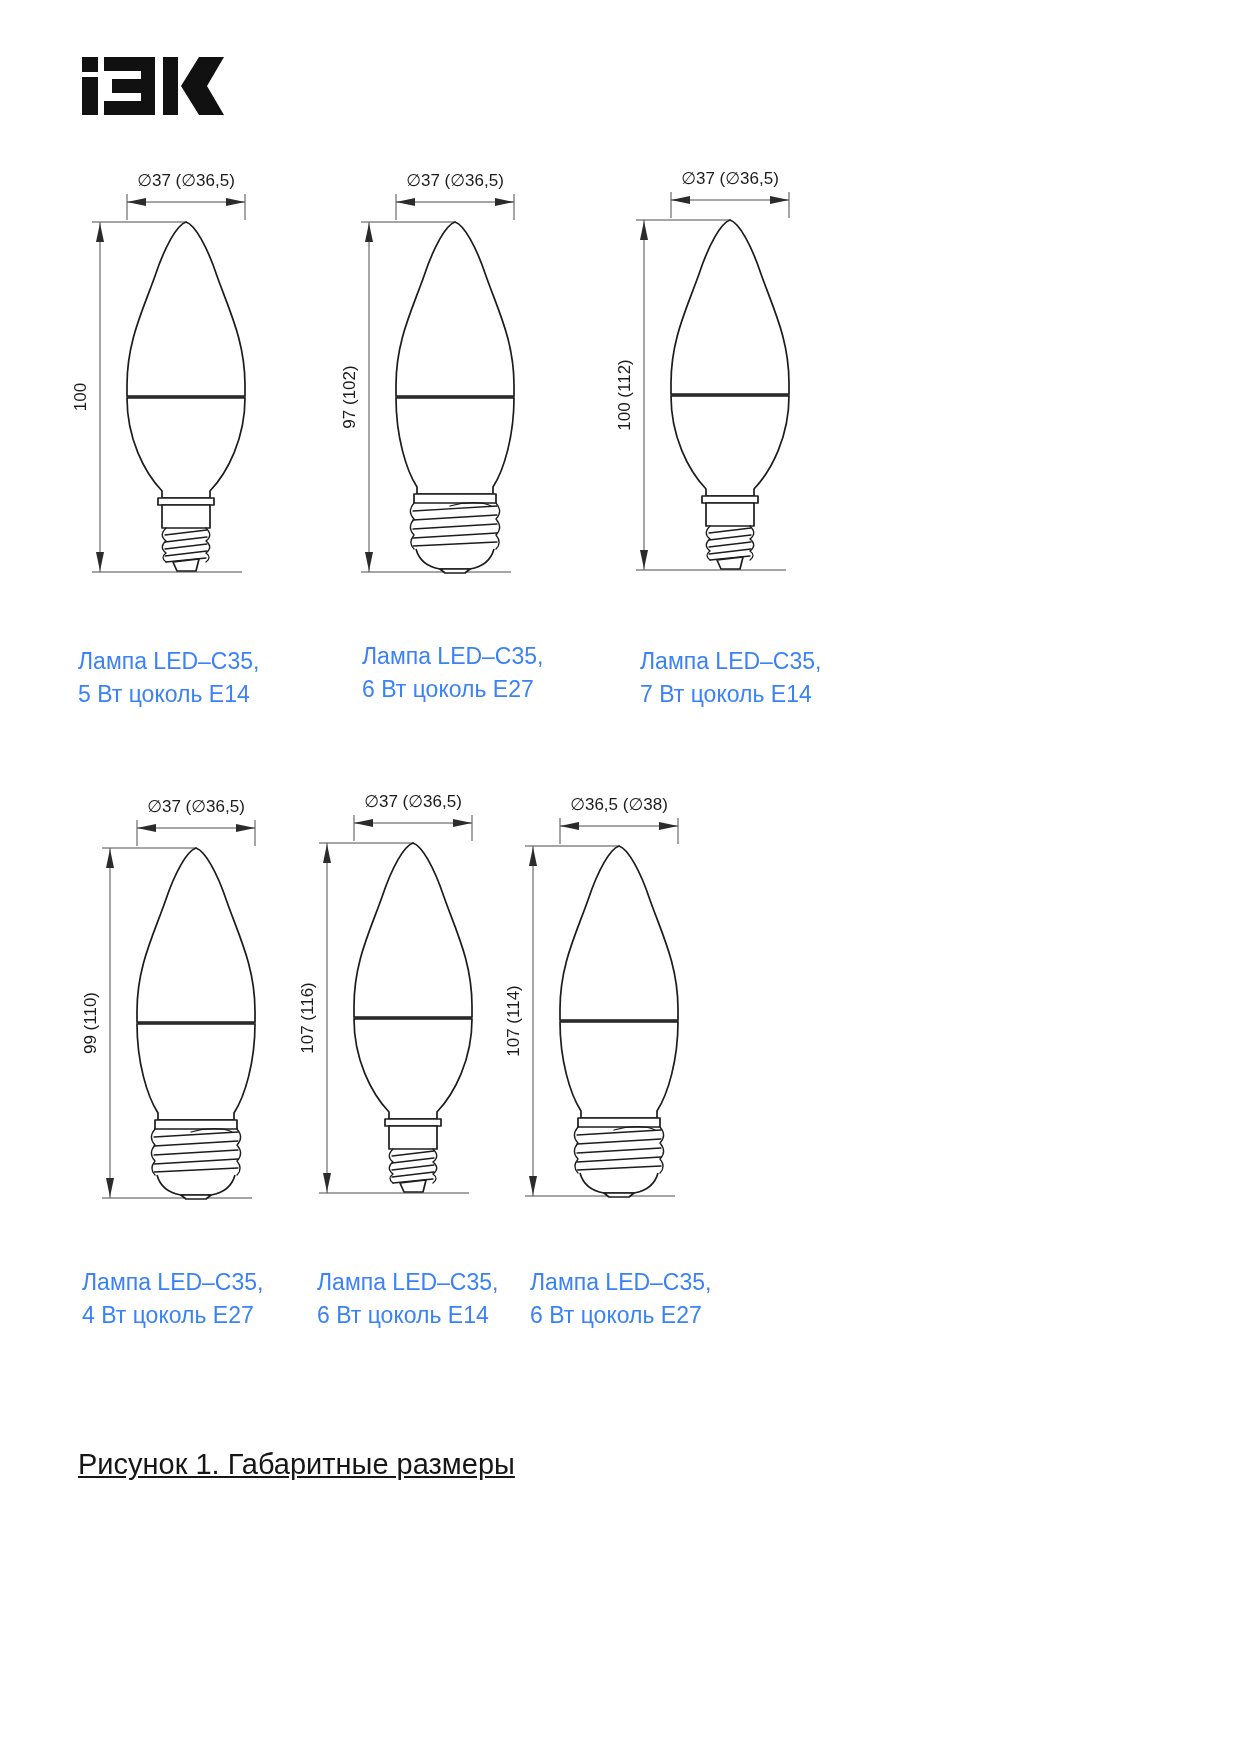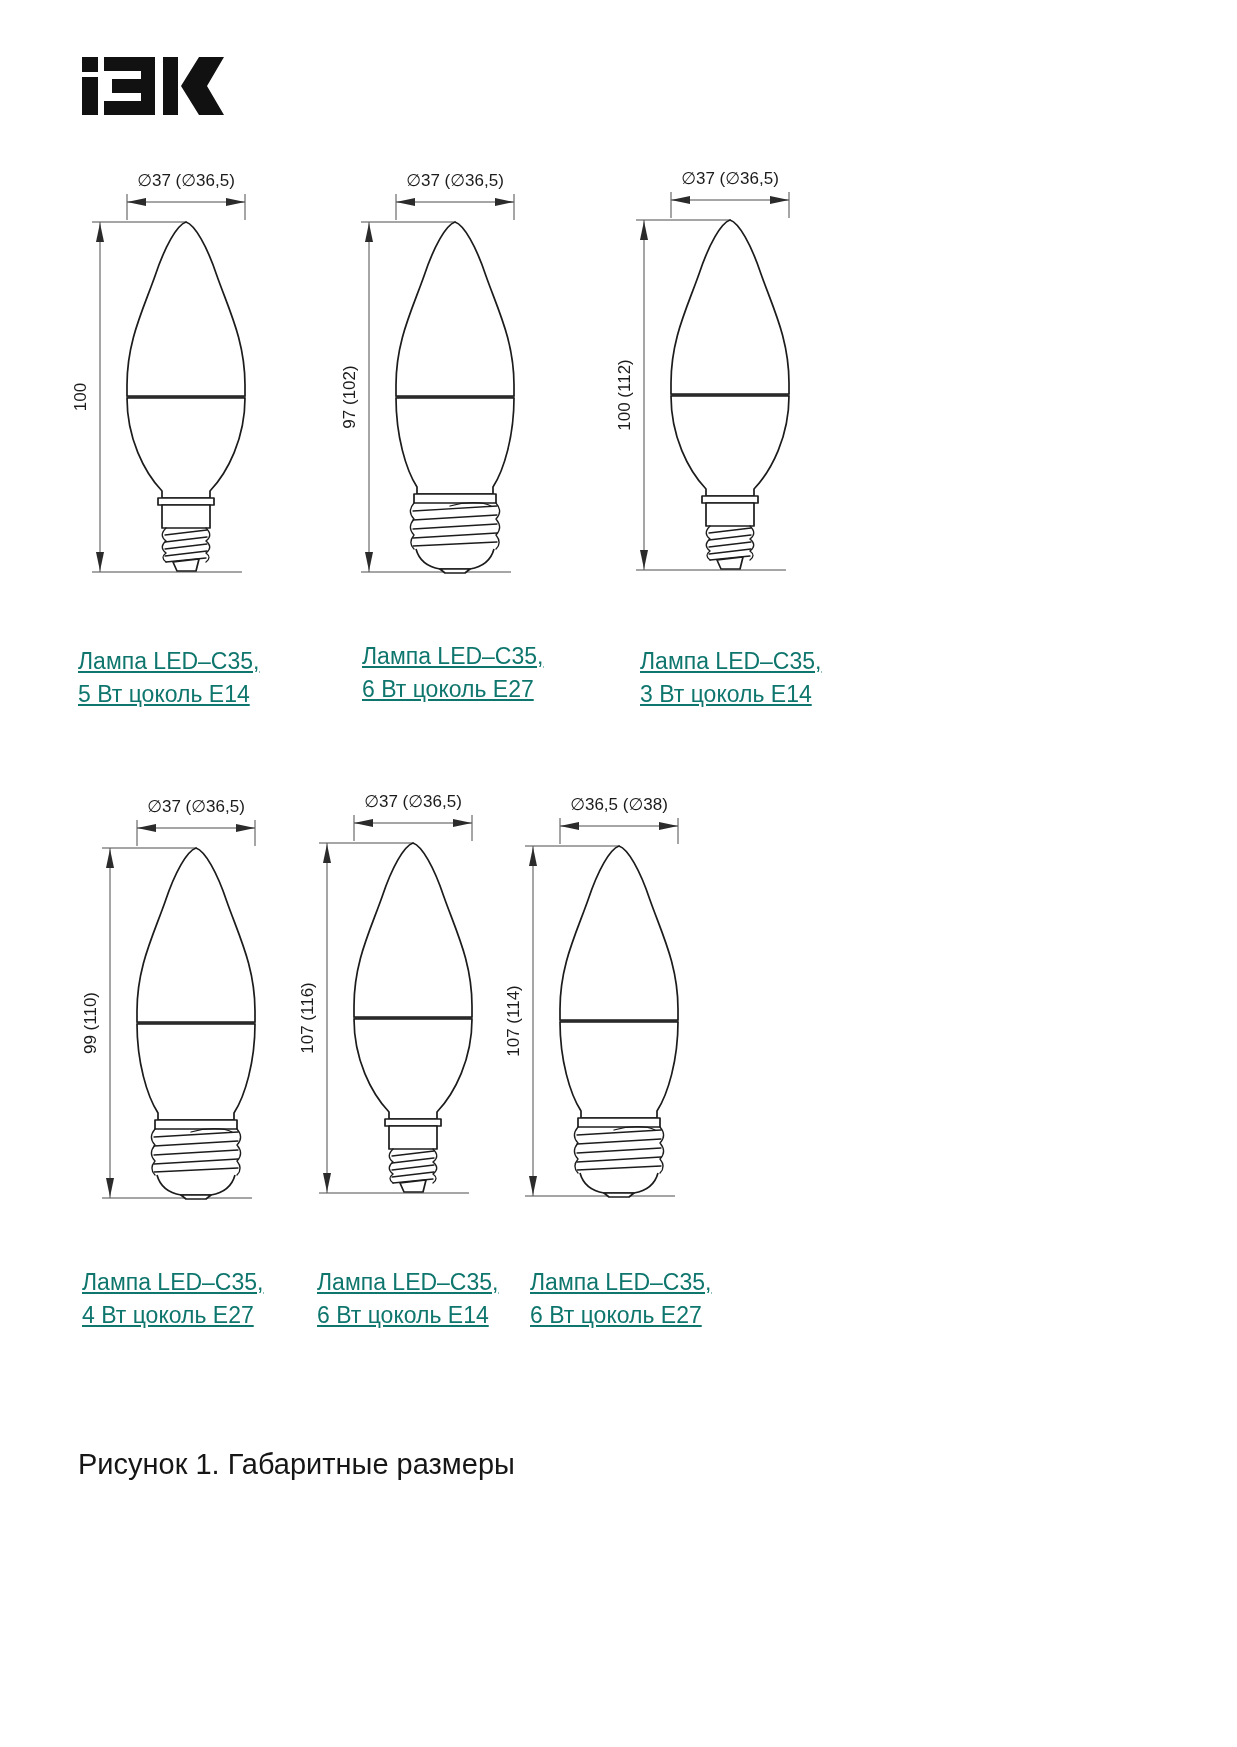--- a/index.html
+++ b/index.html
@@ -17,26 +17,26 @@
   .dim     { fill:none;    stroke:#4d4d4d; stroke-width:1;   }
   .dimfill { fill:#2b2b2b; stroke:none; }
 
   text.dia, text.hgt {
     font-family:"Liberation Sans", sans-serif;
     font-size:17px; fill:#1b1b1b;
   }
 
   .caption {
     position:absolute; font-size:23px; line-height:1.45;
-    color:#0f766e; white-space:nowrap;text-decoration:underline;
+    color:#3b82f6; white-space:nowrap;
   }
   .cap-line { display:block; }
 
   .figure-caption {
-    position:absolute; font-size:29px; color:#161616; white-space:nowrap;
+    position:absolute; font-size:29px; color:#161616; white-space:nowrap;text-decoration:underline;
   }
 </style>
 </head>
 <body>
 
 <div class="page">
 
   <svg width="0" height="0" style="position:absolute" aria-hidden="true">
     <defs>
 
@@ -129,21 +129,21 @@
   <div class="caption" style="left:78px; top:645px;">
     <span class="cap-line">Лампа LED–C35,</span>
     <span class="cap-line">5 Вт цоколь Е14</span>
   </div>
   <div class="caption" style="left:362px; top:640px;">
     <span class="cap-line">Лампа LED–C35,</span>
     <span class="cap-line">6 Вт цоколь Е27</span>
   </div>
   <div class="caption" style="left:640px; top:645px;">
     <span class="cap-line">Лампа LED–C35,</span>
-    <span class="cap-line">3 Вт цоколь Е14</span>
+    <span class="cap-line">7 Вт цоколь Е14</span>
   </div>
 
   <svg class="drawing" style="left:66px; top:790px;" width="260" height="420" viewBox="0 0 260 420">
     <use href="#dim-frame"></use>
     <text class="dia" x="130" y="22" text-anchor="middle">∅37 (∅36,5)</text>
     <text class="hgt" x="30" y="233" text-anchor="middle" transform="rotate(-90 30 233)">99 (110)</text>
     <use href="#candle-body"></use>
     <use href="#base-e27"></use>
   </svg>
 

